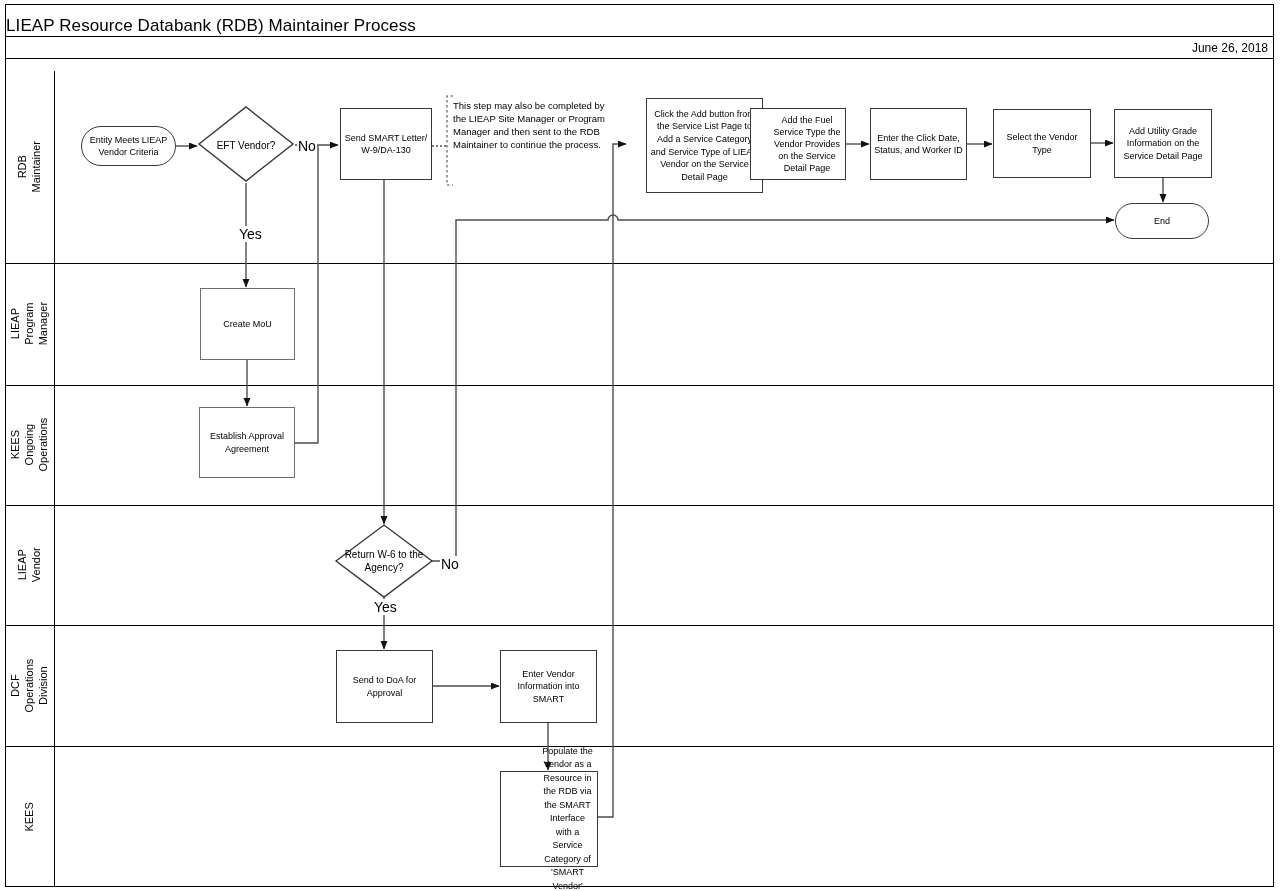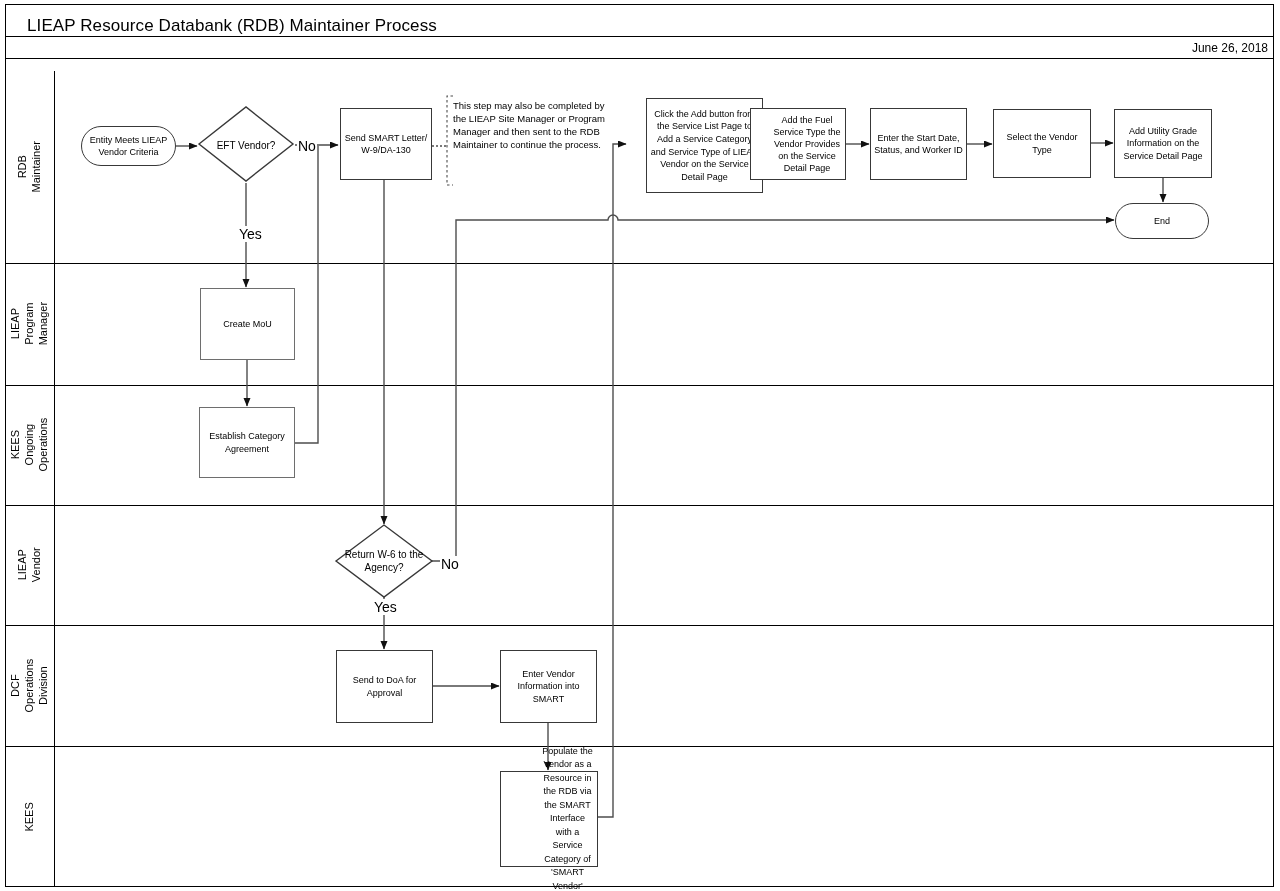--- a/index.html
+++ b/index.html
@@ -3,21 +3,21 @@
 <meta charset="utf-8">
 <style>
   * { margin:0; padding:0; box-sizing:border-box; }
   html,body { background:#fff; }
   body { font-family:"Liberation Sans", sans-serif; color:#000; }
   #stage { position:relative; width:1280px; height:891px; background:#fff; overflow:hidden; }
 
   
   .frame      { position:absolute; left:5px; top:4px; width:1269px; height:883px; border:1.6px solid #000; }
   .title-row  { position:absolute; left:5px; top:4px; width:1269px; height:44px; display:flex; align-items:center;
-                padding-left:22px; font-size:17px; letter-spacing:.1px; }
+                padding-left:1px; font-size:17px; letter-spacing:.1px; }
   .date-row   { position:absolute; left:5px; top:36px; width:1269px; height:23px; border-top:1.4px solid #000;
                 border-bottom:1.4px solid #000; display:flex; align-items:center; justify-content:flex-end;
                 padding-right:6px; font-size:12px; }
   .label-col  { position:absolute; left:5px; top:71px; width:50px; height:816px; border-right:1.4px solid #000; }
   .lane-line  { position:absolute; left:5px; width:1269px; height:0; border-top:1.4px solid #000; }
   .ll-1 { top:263px; } .ll-2 { top:385px; } .ll-3 { top:505px; } .ll-4 { top:625px; } .ll-5 { top:746px; }
 
   .lane-label { position:absolute; left:5px; width:50px; display:flex; align-items:center; justify-content:center; }
   .lane-label > span { display:block; transform:rotate(-90deg); text-align:center; font-size:11px; line-height:1.25; }
   .lab-1 { top:71px;  height:192px; } .lab-1 > span { width:176px; }
@@ -131,26 +131,26 @@
       <polygon points="336,561 384,525 432,561 384,597"></polygon>
     </g>
   </svg>
 
   <div class="shape term n-start">Entity Meets LIEAP Vendor Criteria</div>
   <div class="dlabel d-eft">EFT Vendor?</div>
   <div class="shape proc n-sendsmart">Send SMART Letter/ W-9/DA-130</div>
   <div class="annotation-text">This step may also be completed by the LIEAP Site Manager or Program Manager and then sent to the RDB Maintainer to continue the process.</div>
   <div class="shape proc n-clickadd">Click the Add button from the Service List Page to Add a Service Category and Service Type of LIEAP Vendor on the Service Detail Page</div>
   <div class="shape proc n-fuel">Add the Fuel Service Type the Vendor Provides on the Service Detail Page</div>
-  <div class="shape proc n-startdate">Enter the Start Date, Status, and Worker ID</div>
+  <div class="shape proc n-startdate">Enter the Click Date, Status, and Worker ID</div>
   <div class="shape proc n-selecttyp">Select the Vendor Type</div>
   <div class="shape proc n-utility">Add Utility Grade Information on the Service Detail Page</div>
   <div class="shape term n-end">End</div>
   <div class="shape proc n-creatmou">Create MoU</div>
-  <div class="shape proc n-establ">Establish Category Agreement</div>
+  <div class="shape proc n-establ">Establish Approval Agreement</div>
   <div class="dlabel d-w9">Return W-6 to the Agency?</div>
   <div class="shape proc n-senddoa">Send to DoA for Approval</div>
   <div class="shape proc n-entvend">Enter Vendor Information into SMART</div>
   <div class="shape proc n-populate">Populate the Vendor as a Resource in the RDB via the SMART Interface with a Service Category of 'SMART Vendor'</div>
 
   <div class="edge-label el-eftno">No</div>
   <div class="edge-label el-eftyes">Yes</div>
   <div class="edge-label el-w9no">No</div>
   <div class="edge-label el-w9yes">Yes</div>
 

